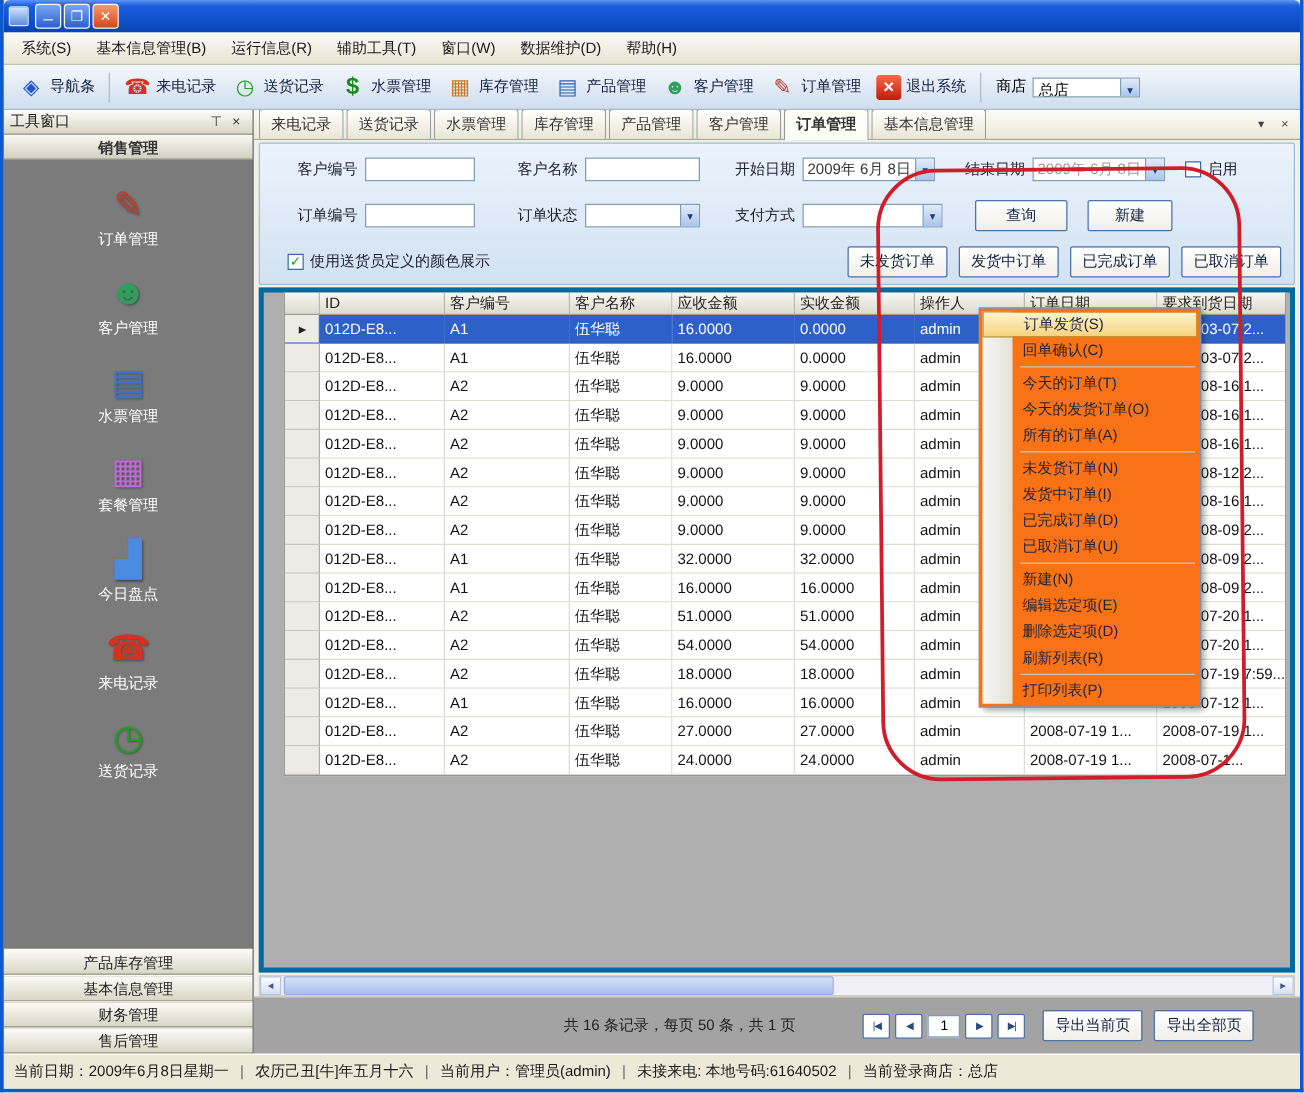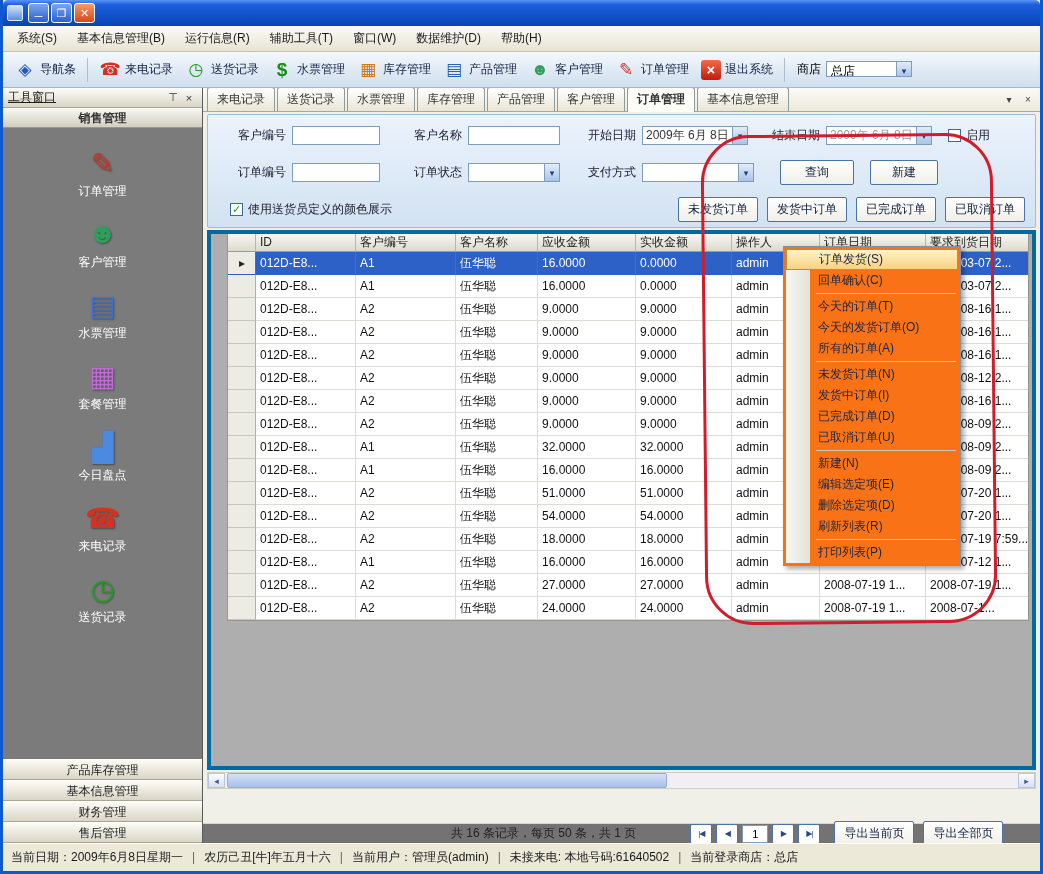--- a/index.html
+++ b/index.html
@@ -39,35 +39,35 @@
   .ic-nav::before{content:"◈";color:#2255cc}
   .ic-phone::before{content:"☎";color:#d8301e}
   .ic-clock::before{content:"◷";color:#1fa11f;font-weight:bold}
   .ic-money::before{content:"$";color:#1b8a1b;font-weight:bold;font-size:19px}
   .ic-inventory::before{content:"▦";color:#cc7a22}
   .ic-product::before{content:"▤";color:#2a62b8}
   .ic-customer::before{content:"☻";color:#2e9e5b}
   .ic-order::before{content:"✎";color:#c23a2a}
   .ic-exit{background:linear-gradient(#f56a4a,#c41a0a);border-radius:3px;width:20px;height:20px}
   .ic-exit::before{content:"×";color:#fff;font-weight:bold;font-size:15px}
-  .store-group { display:flex; align-items:flex-start; gap:5px; margin-left:6px; font-size:12px; }
+  .store-group { display:flex; align-items:flex-end; gap:5px; margin-left:6px; font-size:12px; }
   .combo { width:86px; height:16px; background:#fff; border:1px solid #7f9db9; display:flex; }
   .combo .val { flex:1; font-size:12px; padding:0 4px; line-height:18px; white-space:nowrap; overflow:hidden; }
   .ddbtn { width:15px; flex:none; background:linear-gradient(#e3ecf9,#aac4ea); border-left:1px solid #7f9db9;
     color:#1c3e78; font-size:9px; text-align:center; line-height:18px; }
   .ddbtn::before { content:"▾"; }
 
   
   .main { flex:1; display:flex; overflow:hidden; }
 
   
   .sidebar { width:200px; flex:none; background:#7b7b7b; display:flex; flex-direction:column; border-right:1px solid #5a5a5a; }
   .sb-title { height:20px; flex:none; background:linear-gradient(#fdfdfb,#d8d5c4); display:flex; align-items:center;
     padding:0 5px; font-size:12px; color:#222; border-bottom:1px solid #a9a594; }
-  .sb-title .t { flex:1;text-decoration:underline; }
+  .sb-title .t { flex:1; }
   .sb-ctl { width:16px; height:15px; display:flex; align-items:center; justify-content:center;
     font-size:11px; color:#333; border:1px solid transparent; }
   .sb-section { height:20px; flex:none; background:linear-gradient(#f8f8f4,#d2cfc0); text-align:center;
     line-height:20px; font-size:12px; font-weight:bold; color:#333; border-bottom:1px solid #9b9786; }
   .sb-body { flex:1; display:flex; flex-direction:column; align-items:center; padding-top:14px; gap:9px; overflow:hidden; }
   .sb-item { display:flex; flex-direction:column; align-items:center; gap:3px; color:#fff; font-size:12px; width:100%; padding:4px 0; }
   .sb-icon { width:34px; height:34px; font-size:28px; display:flex; align-items:center; justify-content:center;
     text-shadow:1px 1px 2px rgba(0,0,0,.4); }
   .ic-ticket::before{content:"▤";color:#3a72d8}
   .ic-package::before{content:"▦";color:#c06ad8}
@@ -139,22 +139,22 @@
     border:3px solid #d11c2c; border-radius:48px; z-index:60; pointer-events:none; transform:rotate(-.6deg); }
 
   
   .hscroll { height:17px; flex:none; margin:2px 4px 0; display:flex; background:#f0eff5; border:1px solid #cfcfc6; }
   .sarrow { width:17px; flex:none; background:linear-gradient(#fdfdfd,#d7dff2); border:1px solid #b7c6e0;
     color:#3b5998; font-size:9px; display:flex; align-items:center; justify-content:center; }
   .sthumb { width:440px; margin-left:2px; background:linear-gradient(#d5e1f7,#a8c0ea);
     border:1px solid #93aede; border-radius:2px; }
 
   
-  .pagebar { height:20px; flex:none; display:flex; align-items:center; font-size:12px; color:#222;
-    padding:0 8px; background:#737373; border-top:1px solid #d8d6c8;margin-top:34px; }
+  .pagebar { height:46px; flex:none; display:flex; align-items:center; font-size:12px; color:#222;
+    padding:0 8px; background:#a3a3a3; border-top:1px solid #d8d6c8; }
   .pgsummary { margin-left:240px; white-space:nowrap; }
   .pgnav { margin-left:54px; display:flex; gap:4px; align-items:center; }
   .pgbtn { width:22px; height:20px; border:1px solid #4a73a8; background:#fff; border-radius:2px;
     color:#2a4a80; font-size:8px; display:flex; align-items:center; justify-content:center; letter-spacing:-1px; }
   .pg-first::before{content:"|◀"} .pg-prev::before{content:"◀"}
   .pg-next::before{content:"▶"} .pg-last::before{content:"▶|"}
   .pginput { width:26px; height:18px; border:1px solid #7f9db9; font-size:11px; text-align:center; }
   .pgexp { margin-left:14px; display:flex; gap:9px; }
 
   

